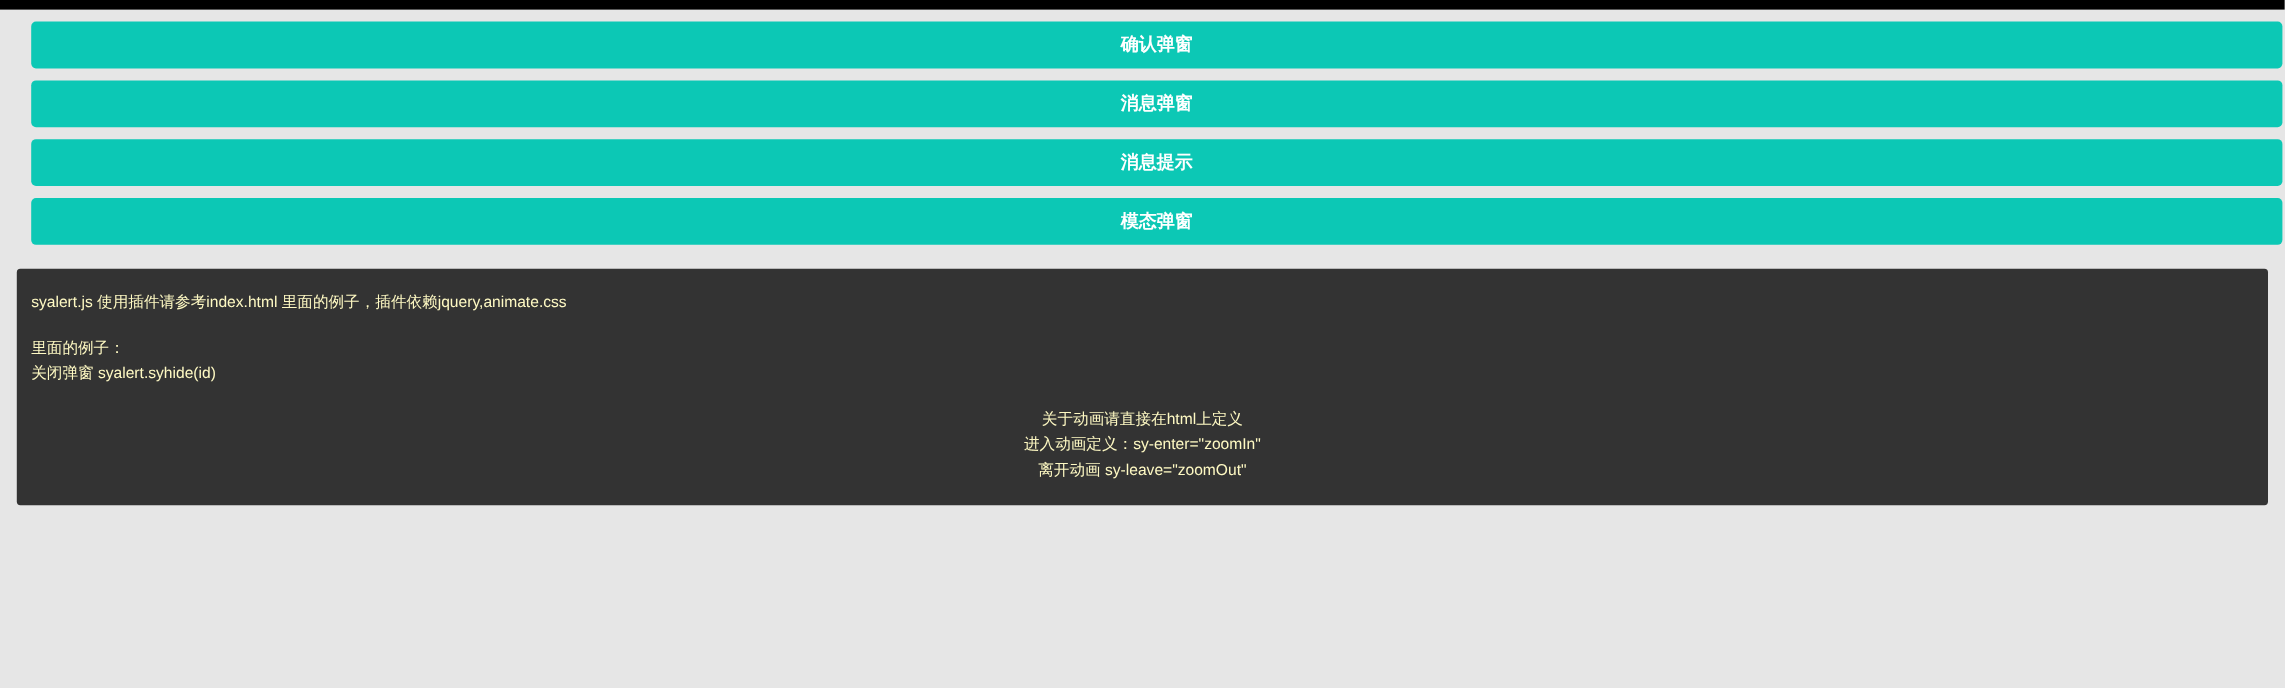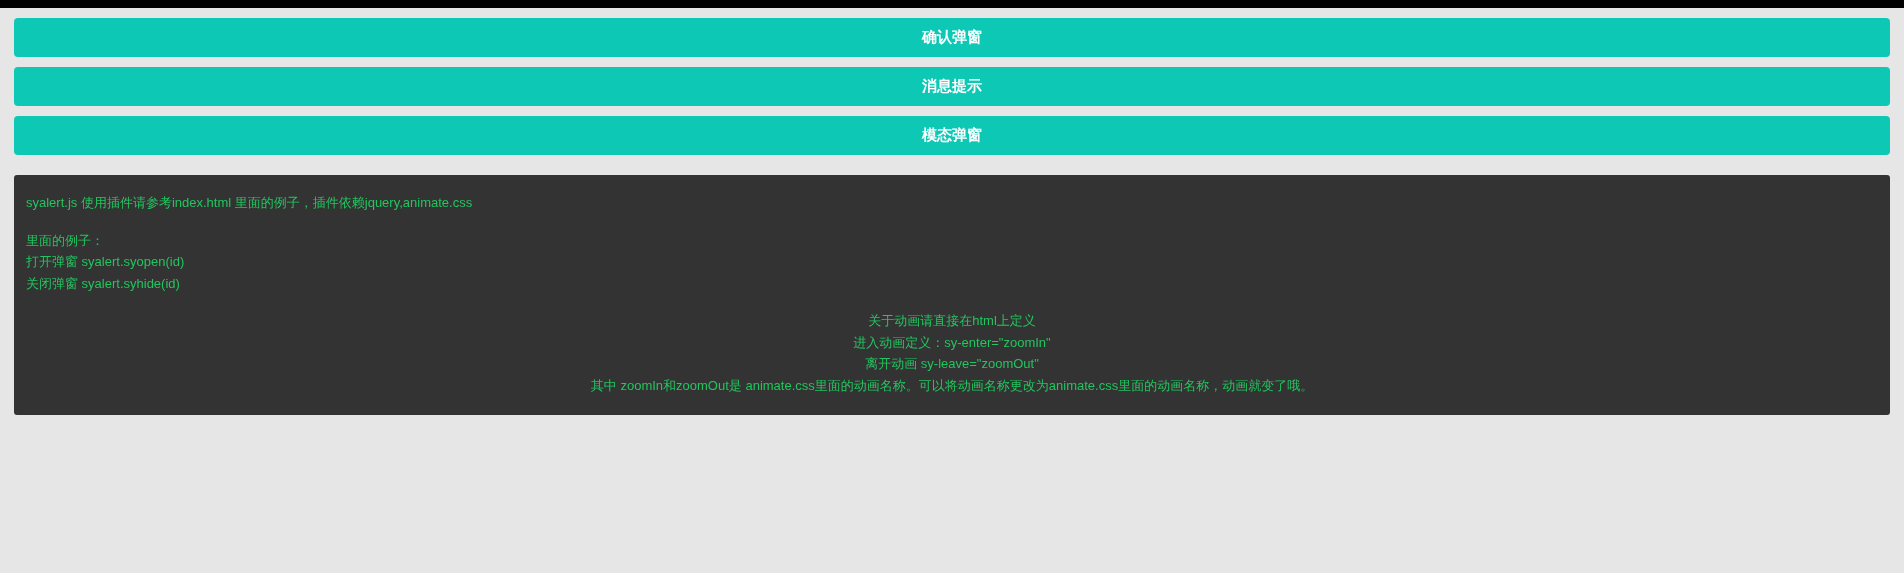--- a/index.html
+++ b/index.html
@@ -29,25 +29,26 @@
       color: #ffffff;
       border: none;
       border-radius: 4px;
       padding: 10px 0;
       font-size: 15px;
       font-weight: bold;
       text-align: center;
       cursor: pointer;
       margin-bottom: 10px;
       font-family: inherit;
+      margin-left: 12px;
     }
     .doc-panel {
       margin: 20px 14px 0 14px;
       background-color: #333333;
-      color: #22c55e;
+      color: #fef9c3;
       padding: 18px 12px;
       border-radius: 3px;
       font-size: 13px;
       line-height: 1.5;
     }
     .doc-panel p {
       margin: 0 0 2px 0;
     }
     .doc-panel .section {
       margin-bottom: 18px;
@@ -57,32 +58,31 @@
       text-align: center;
     }
   </style>
 </head>
 <body>
 
 <div class="top-bar"></div>
 
 <div class="button-container">
   <button class="action-button">确认弹窗</button>
+  <button class="action-button">消息弹窗</button>
   <button class="action-button">消息提示</button>
   <button class="action-button">模态弹窗</button>
 </div>
 
 <div class="doc-panel">
   <div class="section">
     <p>syalert.js 使用插件请参考index.html 里面的例子，插件依赖jquery,animate.css</p>
   </div>
   <div class="section">
     <p>里面的例子：</p>
-    <p>打开弹窗 syalert.syopen(id)</p>
     <p>关闭弹窗 syalert.syhide(id)</p>
   </div>
   <div class="section">
     <p>关于动画请直接在html上定义</p>
     <p>进入动画定义：sy-enter="zoomIn"</p>
     <p>离开动画 sy-leave="zoomOut"</p>
-    <p>其中 zoomIn和zoomOut是 animate.css里面的动画名称。可以将动画名称更改为animate.css里面的动画名称，动画就变了哦。</p>
   </div>
 </div>
 
 </body></html>

